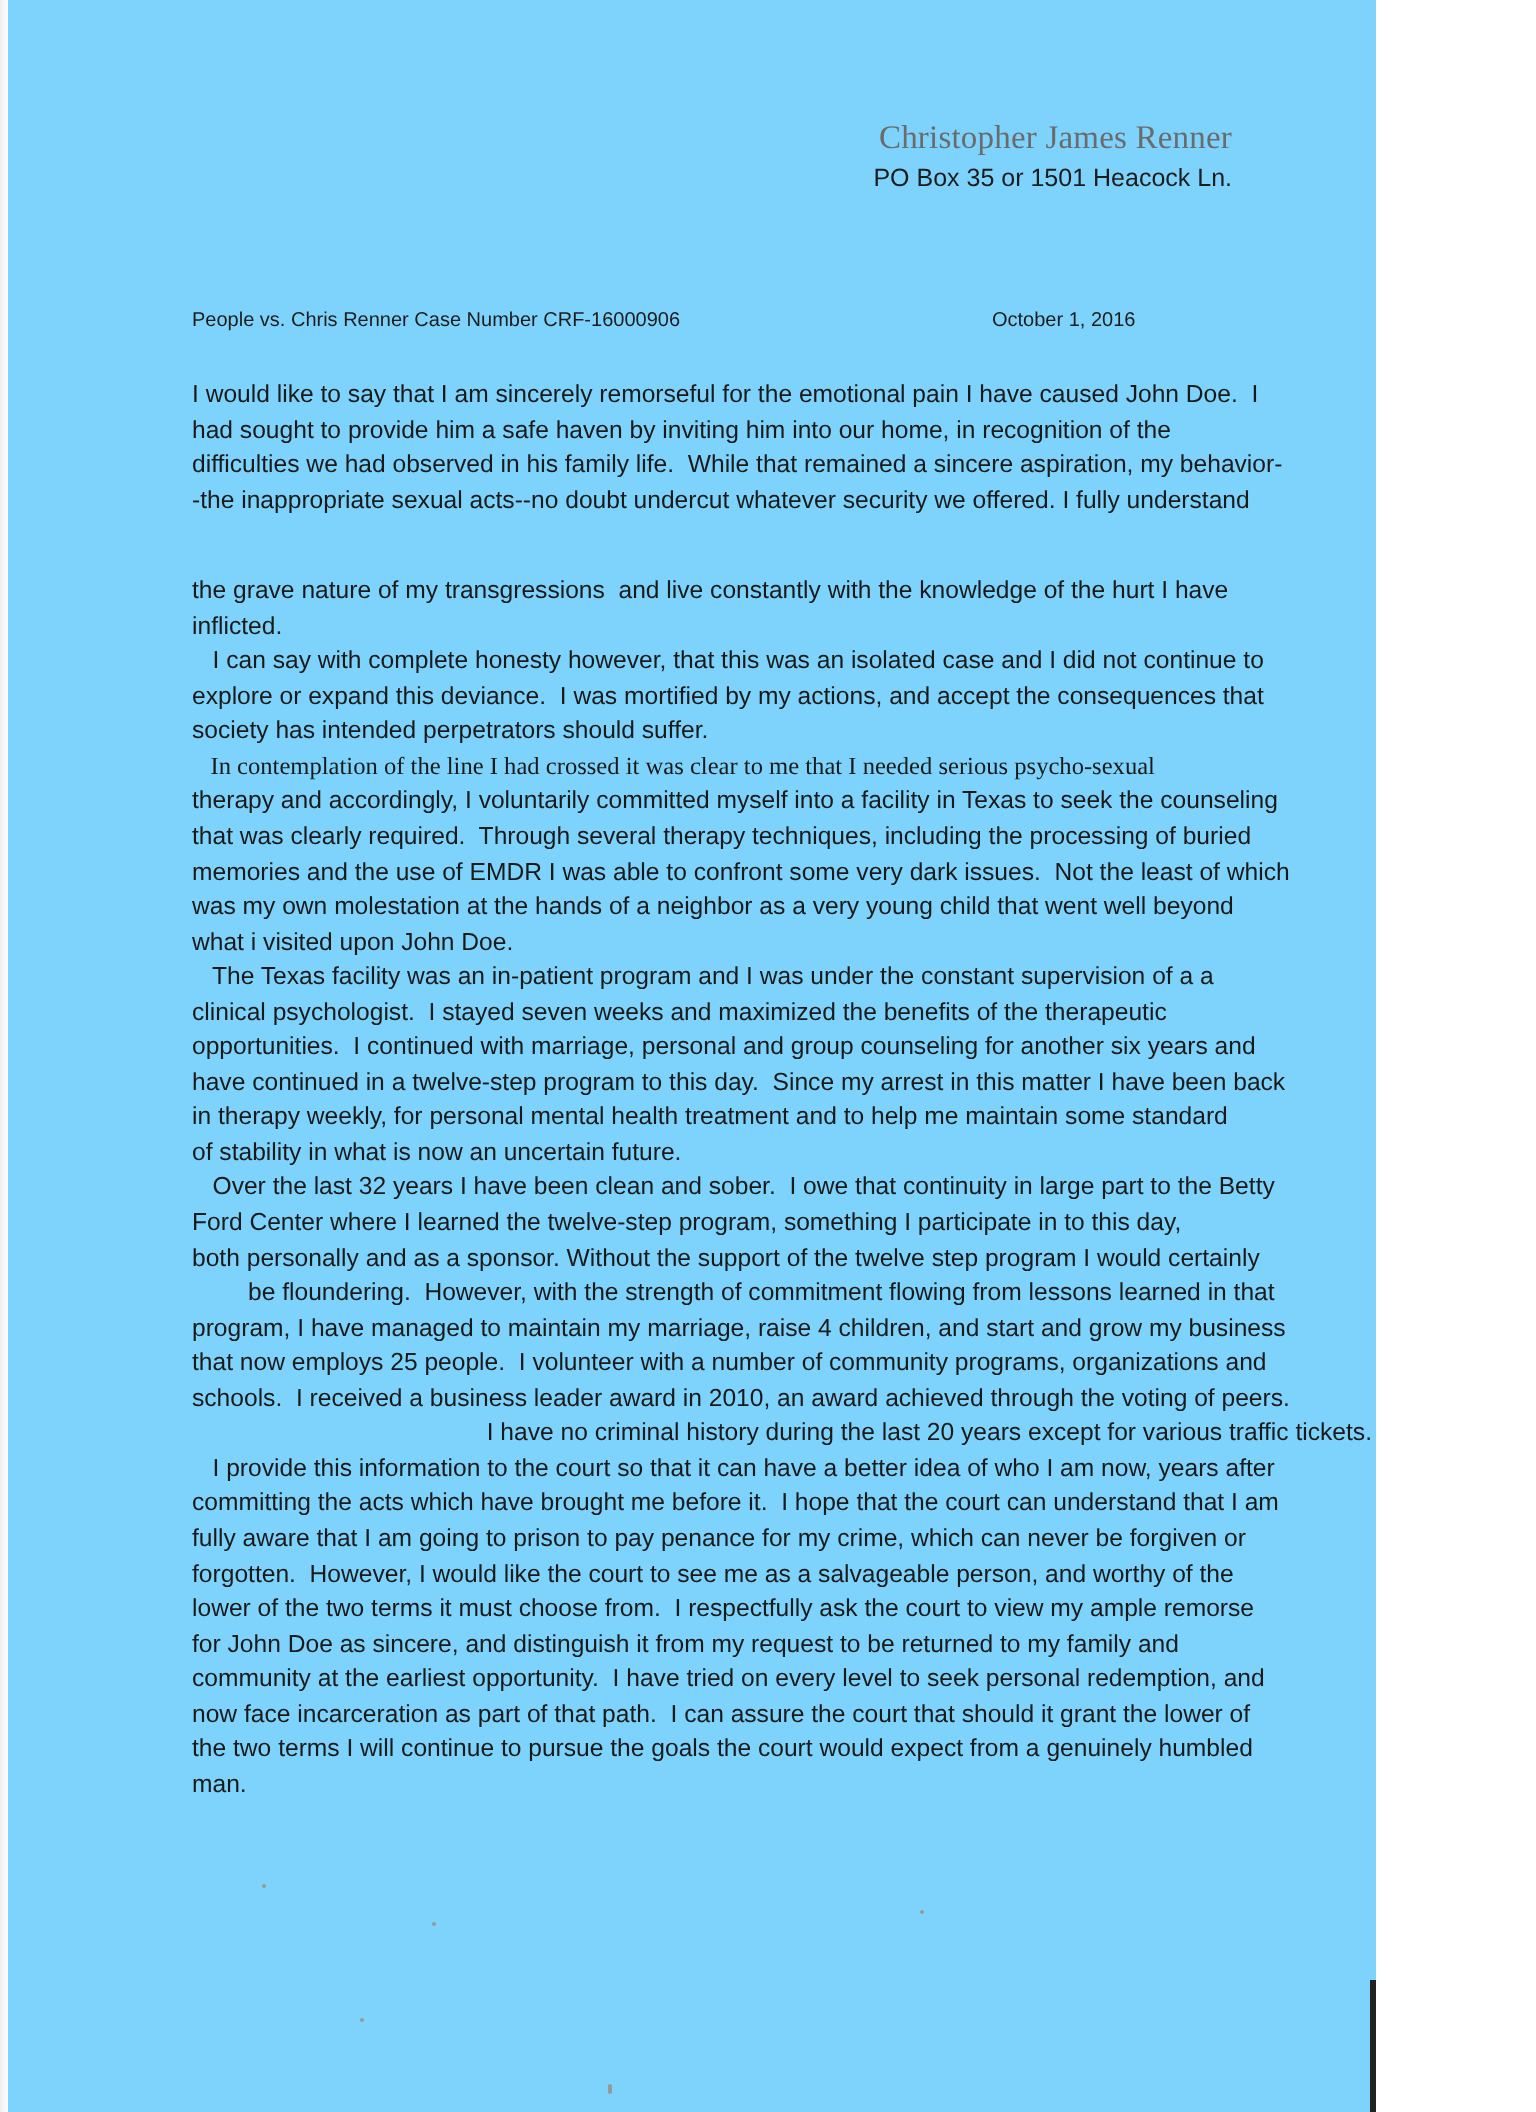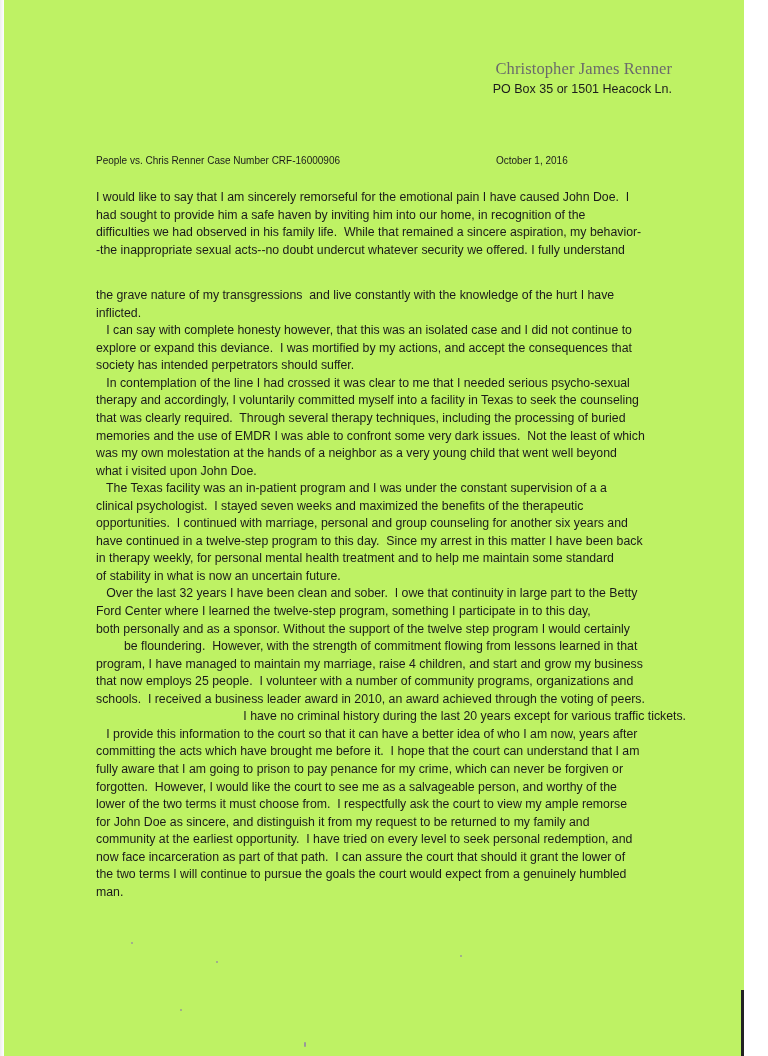--- a/index.html
+++ b/index.html
@@ -11,22 +11,22 @@
       width: 768px;
       height: 1056px;
       position: relative;
       overflow: hidden;
       font-family: "Liberation Sans", sans-serif;
       color: #1a1a1a;
     }
     .page {
       position: absolute;
       left: 0; top: 0;
-      width: 744px; height: 1056px;
-      background: #bef264;
+      width: 688px; height: 1056px;
+      background: #7dd3fc;
     }
     .scan-edge-right {
       position: absolute;
       right: 0; top: 990px;
       width: 3px; height: 66px;
       background: #222;
     }
     .scan-edge-left {
       position: absolute;
       left: 0; top: 0;
@@ -110,21 +110,21 @@
   <div class="body-text" id="body-text">
       <span class="ln" style="white-space: pre;">I would like to say that I am sincerely remorseful for the emotional pain I have caused John Doe.  I</span>
       <span class="ln" style="white-space: pre;">had sought to provide him a safe haven by inviting him into our home, in recognition of the</span>
       <span class="ln" style="white-space: pre;">difficulties we had observed in his family life.  While that remained a sincere aspiration, my behavior-</span>
       <span class="ln" style="white-space: pre;">-the inappropriate sexual acts--no doubt undercut whatever security we offered. I fully understand</span>
       <span class="ln" style="white-space: pre; margin-top: 28px;">the grave nature of my transgressions  and live constantly with the knowledge of the hurt I have</span>
       <span class="ln" style="white-space: pre;">inflicted.</span>
       <span class="ln" style="white-space: pre;">   I can say with complete honesty however, that this was an isolated case and I did not continue to</span>
       <span class="ln" style="white-space: pre;">explore or expand this deviance.  I was mortified by my actions, and accept the consequences that</span>
       <span class="ln" style="white-space: pre;">society has intended perpetrators should suffer.</span>
-      <span class="ln" style="white-space: pre;">   In contemplation of the line I had crossed it was clear to me that I needed serious psycho-sexual</span>
+      <span class="ln" style="white-space: pre; font-family: Liberation Serif, serif;">   In contemplation of the line I had crossed it was clear to me that I needed serious psycho-sexual</span>
       <span class="ln" style="white-space: pre;">therapy and accordingly, I voluntarily committed myself into a facility in Texas to seek the counseling</span>
       <span class="ln" style="white-space: pre;">that was clearly required.  Through several therapy techniques, including the processing of buried</span>
       <span class="ln" style="white-space: pre;">memories and the use of EMDR I was able to confront some very dark issues.  Not the least of which</span>
       <span class="ln" style="white-space: pre;">was my own molestation at the hands of a neighbor as a very young child that went well beyond</span>
       <span class="ln" style="white-space: pre;">what i visited upon John Doe.</span>
       <span class="ln" style="white-space: pre;">   The Texas facility was an in-patient program and I was under the constant supervision of a a</span>
       <span class="ln" style="white-space: pre;">clinical psychologist.  I stayed seven weeks and maximized the benefits of the therapeutic</span>
       <span class="ln" style="white-space: pre;">opportunities.  I continued with marriage, personal and group counseling for another six years and</span>
       <span class="ln" style="white-space: pre;">have continued in a twelve-step program to this day.  Since my arrest in this matter I have been back</span>
       <span class="ln" style="white-space: pre;">in therapy weekly, for personal mental health treatment and to help me maintain some standard</span>

